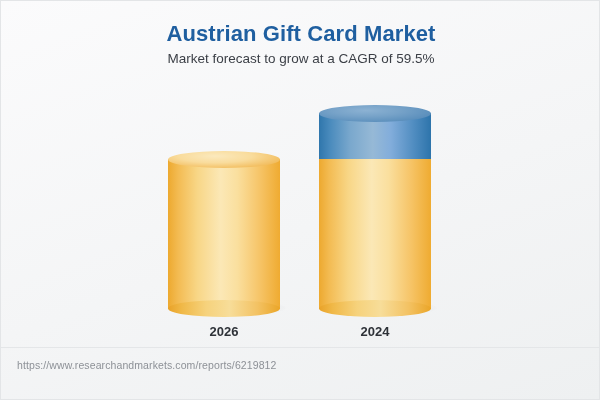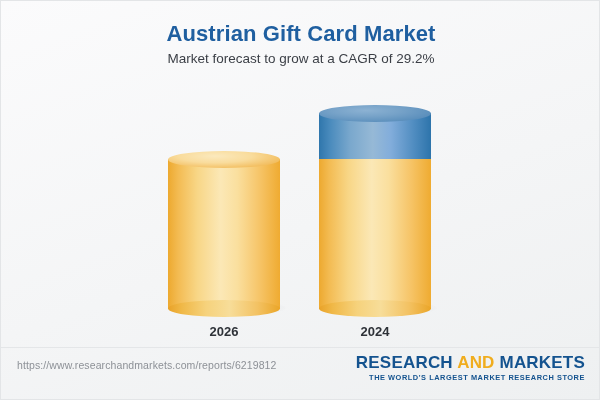--- a/index.html
+++ b/index.html
@@ -200,21 +200,21 @@
     line-height: 10px;
     white-space: nowrap;
   }
 </style>
 </head>
 <body>
 
 <div class="card">
 
   <div class="chart-title">Austrian Gift Card Market</div>
-  <div class="chart-subtitle">Market forecast to grow at a CAGR of 29.2%</div>
+  <div class="chart-subtitle">Market forecast to grow at a CAGR of 59.5%</div>
 
   <div class="plot">
 
     <div class="bar-group g0">
       <div class="value-label">USD 1.56 Billion</div>
       <div class="cyl-stack" style="height:150px;">
         <div class="cyl-shadow"></div>
         <div class="seg yellow" style="height:150px;">
           <div class="body"></div>
           <div class="foot"></div>
@@ -237,19 +237,15 @@
           <div class="cap"></div>
         </div>
       </div>
       <div class="cat-label">2024</div>
     </div>
 
   </div>
 
   <div class="footer">
     <div class="footer-url">https://www.researchandmarkets.com/reports/6219812</div>
-    <div class="logo">
-      <div class="logo-main"><span>RESEARCH</span> <span class="and">AND</span> <span>MARKETS</span></div>
-      <div class="logo-tag">THE WORLD'S LARGEST MARKET RESEARCH STORE</div>
-    </div>
   </div>
 
 </div>
 
 </body></html>

